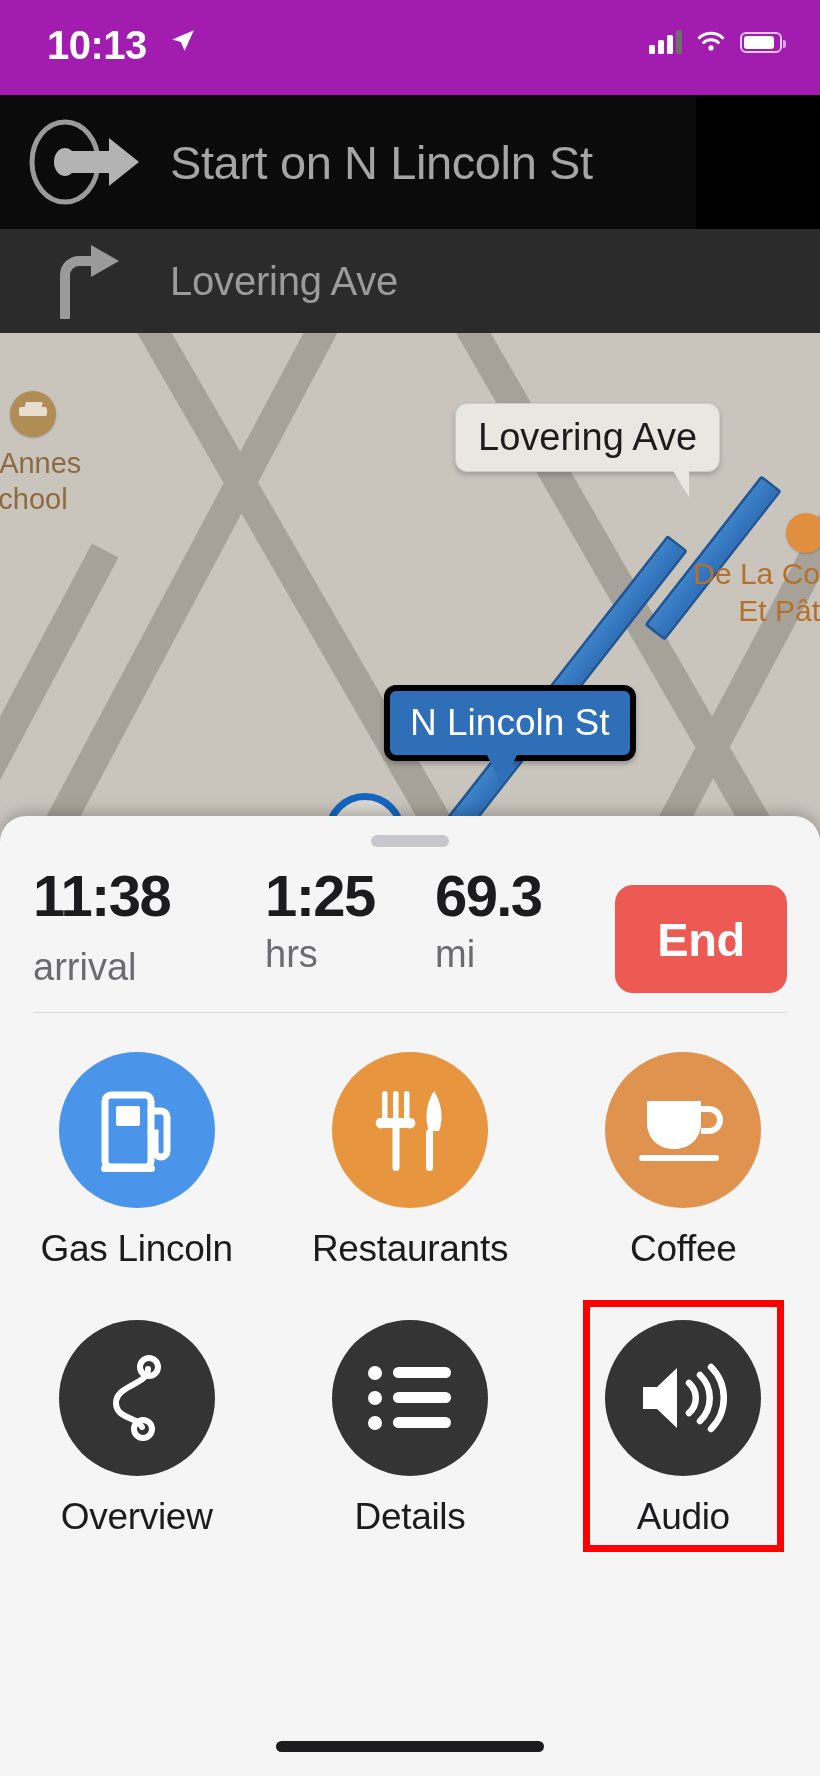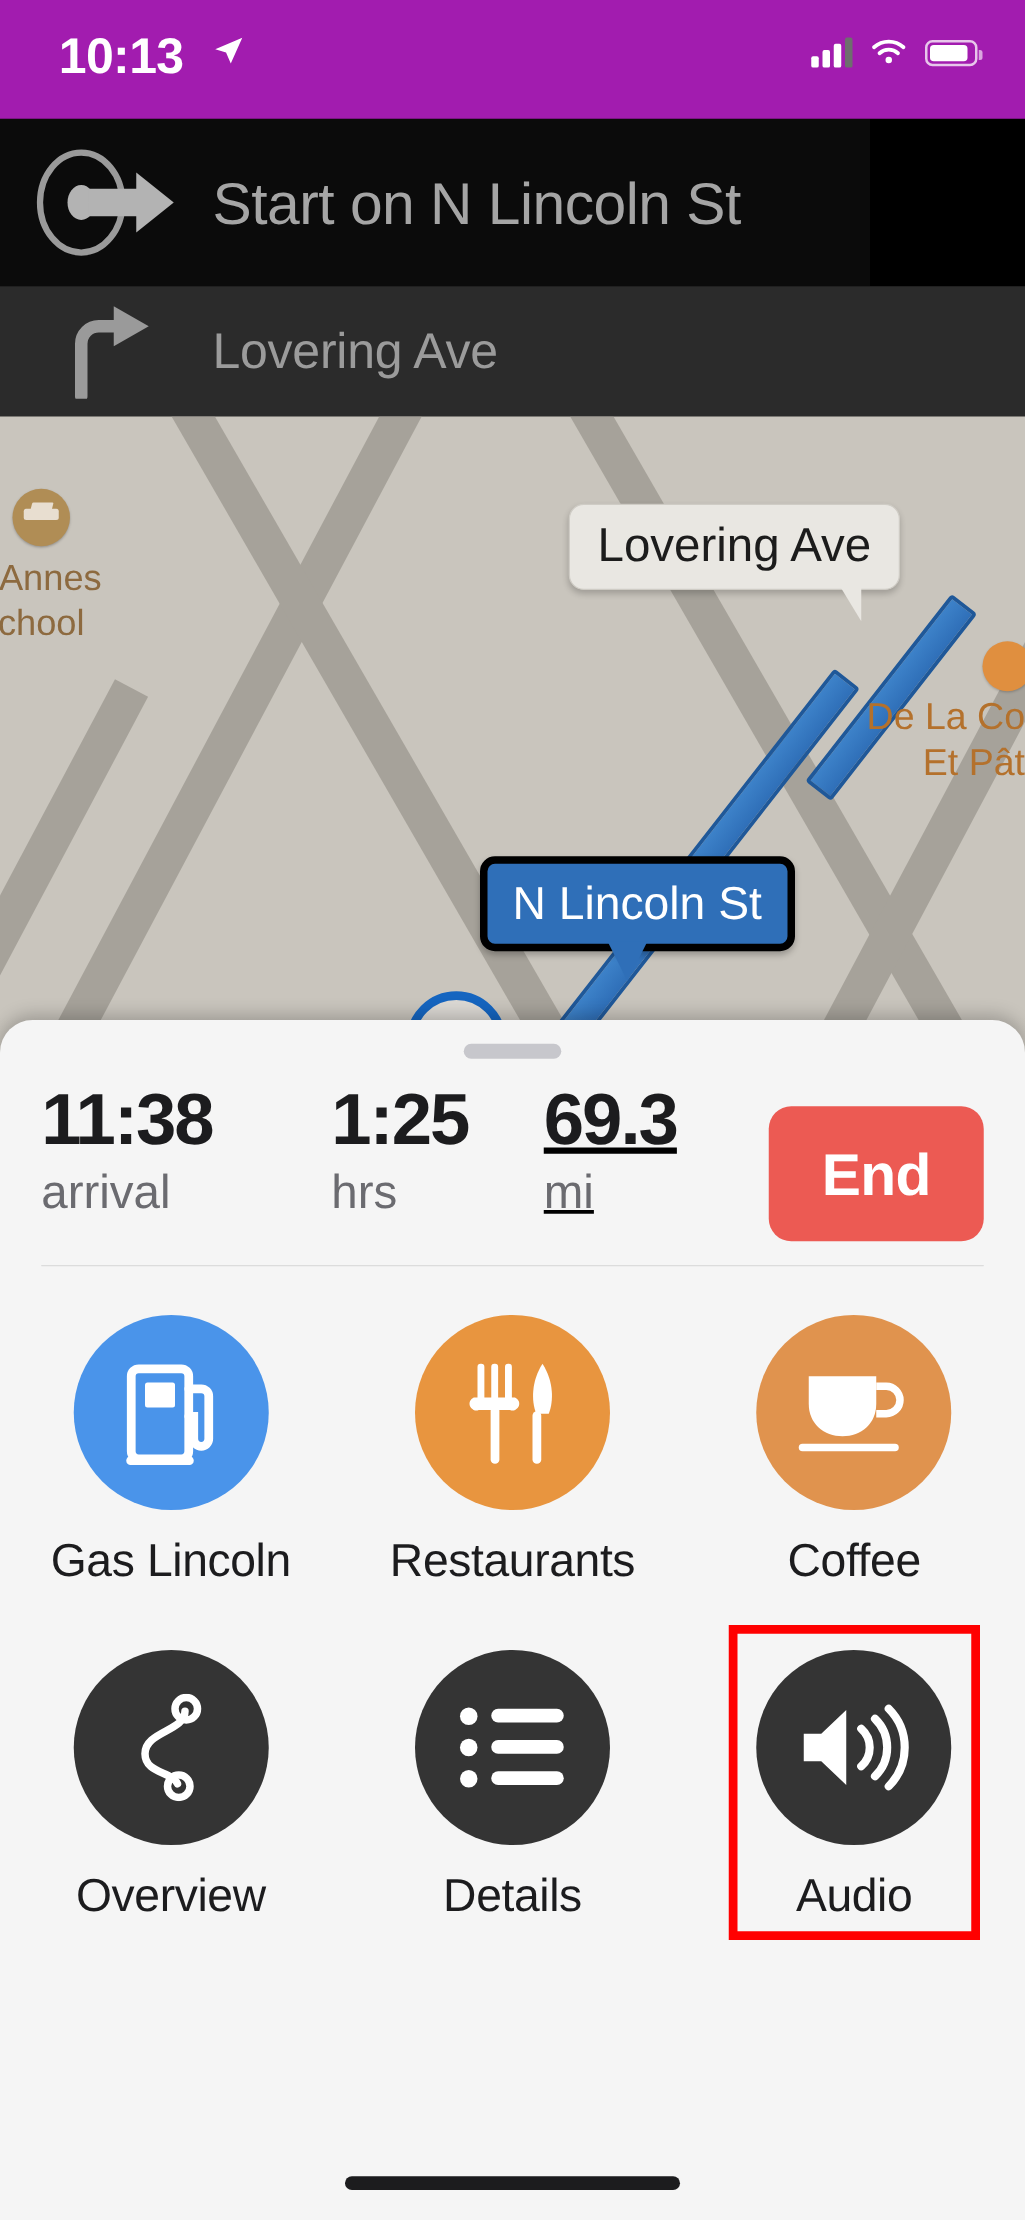--- a/index.html
+++ b/index.html
@@ -155,23 +155,23 @@
 
   .eta-row {
     position:absolute; left:0; top:47px; width:820px; height:135px;
     display:flex; align-items:flex-start; padding:0 33px;
   }
   .stat { display:flex; flex-direction:column; }
   .stat .v {
     font-size:58px; font-weight:700; color:#1c1c1e; letter-spacing:-1.6px; line-height:66px;
   }
   .stat .u { font-size:38px; font-weight:400; color:#6b6b70; line-height:46px; margin-top:2px; }
-  .stat.s1 { width:232px; }
+  .stat.s1 { width:232px;gap:13px; }
   .stat.s2 { width:170px; }
-  .stat.s3 { width:190px;text-decoration:underline; }
+  .stat.s3 { width:190px; }
 
   .end-btn {
     position:absolute; right:33px; top:22px;
     width:172px; height:108px; border-radius:18px; background:#ec5a53;
     display:flex; align-items:center; justify-content:center;
     color:#fff; font-size:47px; font-weight:700; letter-spacing:-0.5px;
     border:none; cursor:pointer;
   }
 
   .divider {

